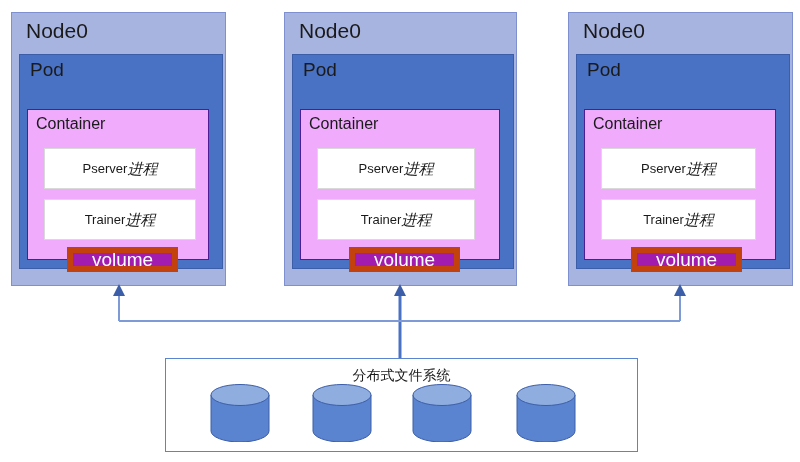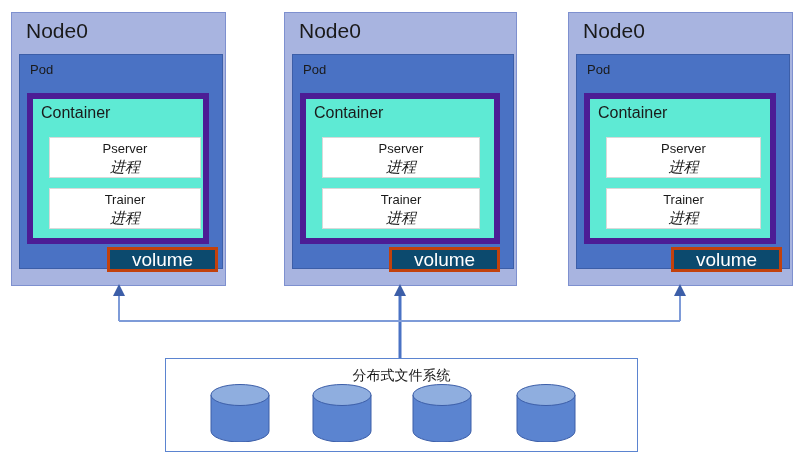--- a/index.html
+++ b/index.html
@@ -43,78 +43,78 @@
   .pod-box {
     position: absolute;
     background: #4A72C4;
     border: 1px solid #3C5EA8;
     box-sizing: border-box;
   }
   .pod-label {
     position: absolute;
     left: 10px;
     top: 3px;
-    font-size: 13px;
+    font-size: 19px;
     line-height: 24px;
     color: #1a1a1a;
     white-space: nowrap;
   }
 
   
   .container-box {
     position: absolute;
-    background: #5eead4;
-    border: 6px solid #4c1d95;
-    box-sizing: border-box;
+    background: #f0abfc;
+    border: 1px solid #4c1d95;
+    box-sizing: border-box;
+    margin-top: 16px;
   }
   .container-label {
     position: absolute;
     left: 8px;
     top: 3px;
     font-size: 16px;
     line-height: 21px;
     color: #1a1a1a;
     white-space: nowrap;
   }
 
   
   .proc-box {
     position: absolute;
     background: #FFFFFF;
     border: 1px solid #D9D9D9;
     box-sizing: border-box;
     display: flex;
-    flex-direction: column;
+    flex-direction: row;
     align-items: center;
     justify-content: center;
   }
   .proc-name {
     font-size: 13px;
     line-height: 17px;
     color: #1a1a1a;
     white-space: nowrap;
   }
   .proc-sub {
     font-size: 15px;
     line-height: 19px;
     color: #1a1a1a;
     white-space: nowrap;
     font-style: italic;
   }
 
   
   .volume-box {
     position: absolute;
-    background: #0c4a6e;
-    border: 3px solid #c2410c;
+    background: #a21caf;
+    border: 6px solid #c2410c;
     box-sizing: border-box;
     display: flex;
     align-items: center;
     justify-content: center;
-    margin-left: 40px;
   }
   .volume-label {
     font-size: 19px;
     line-height: 22px;
     color: #FFFFFF;
     white-space: nowrap;
   }
 
   
   .fs-box {

